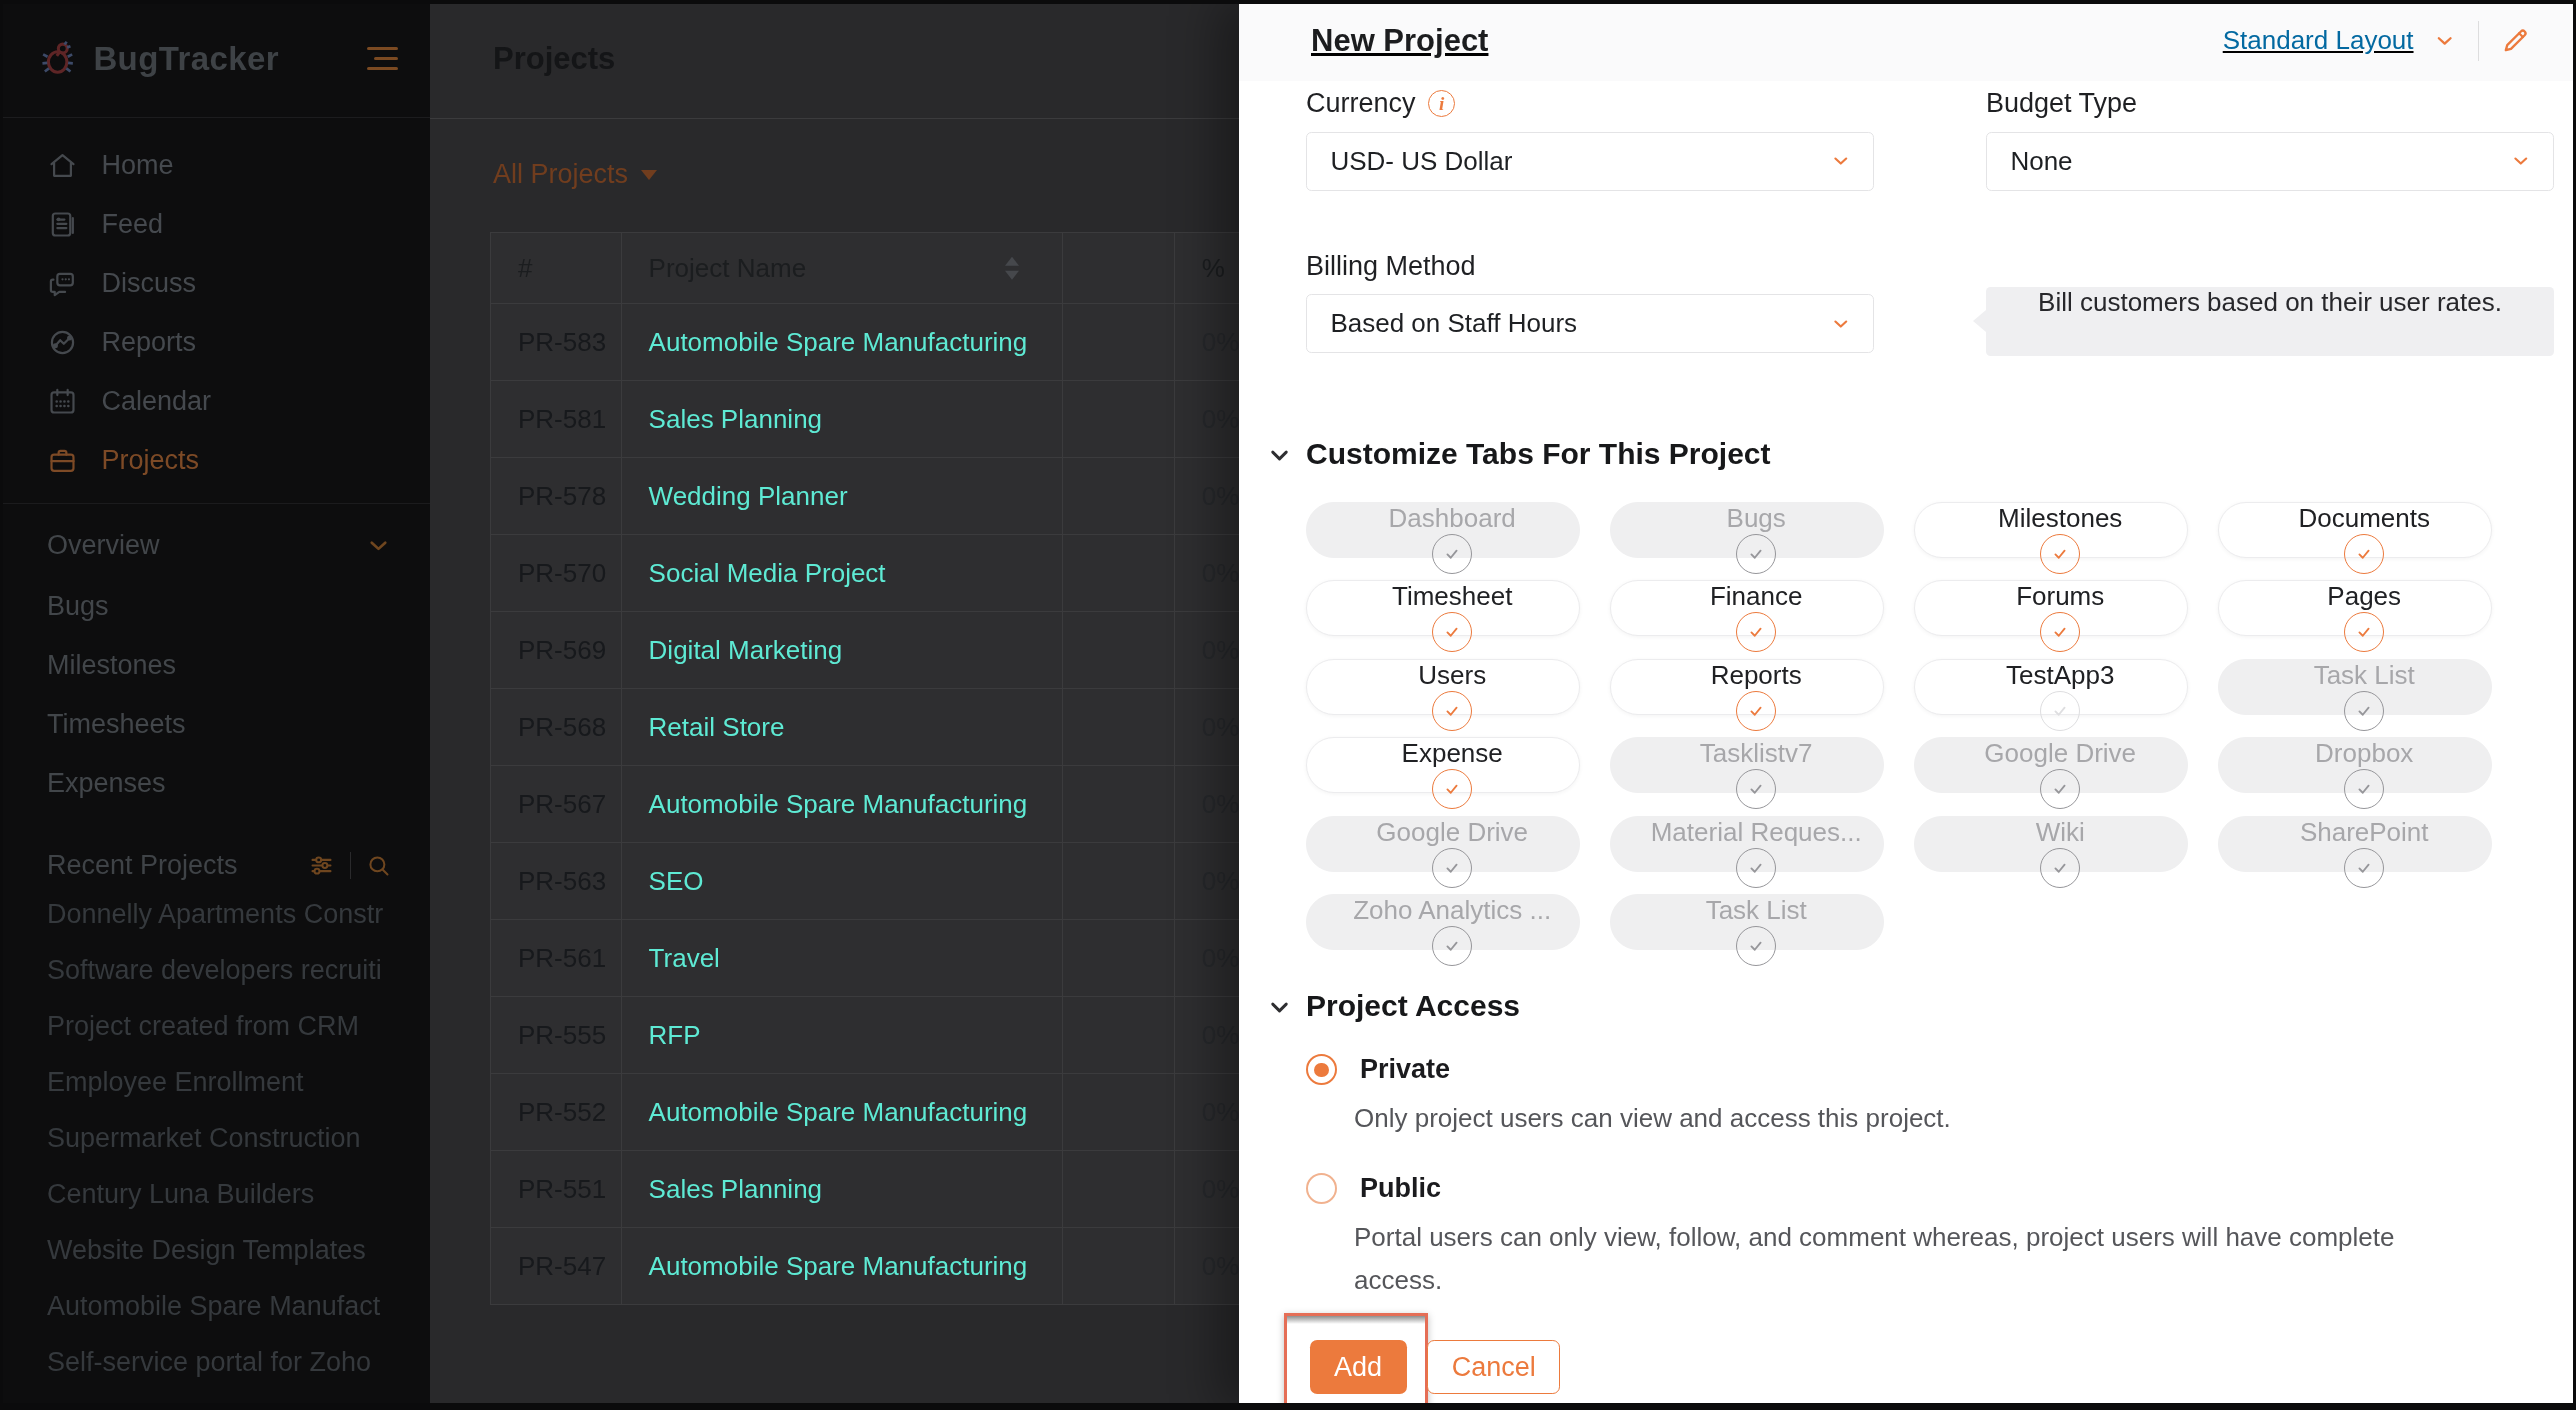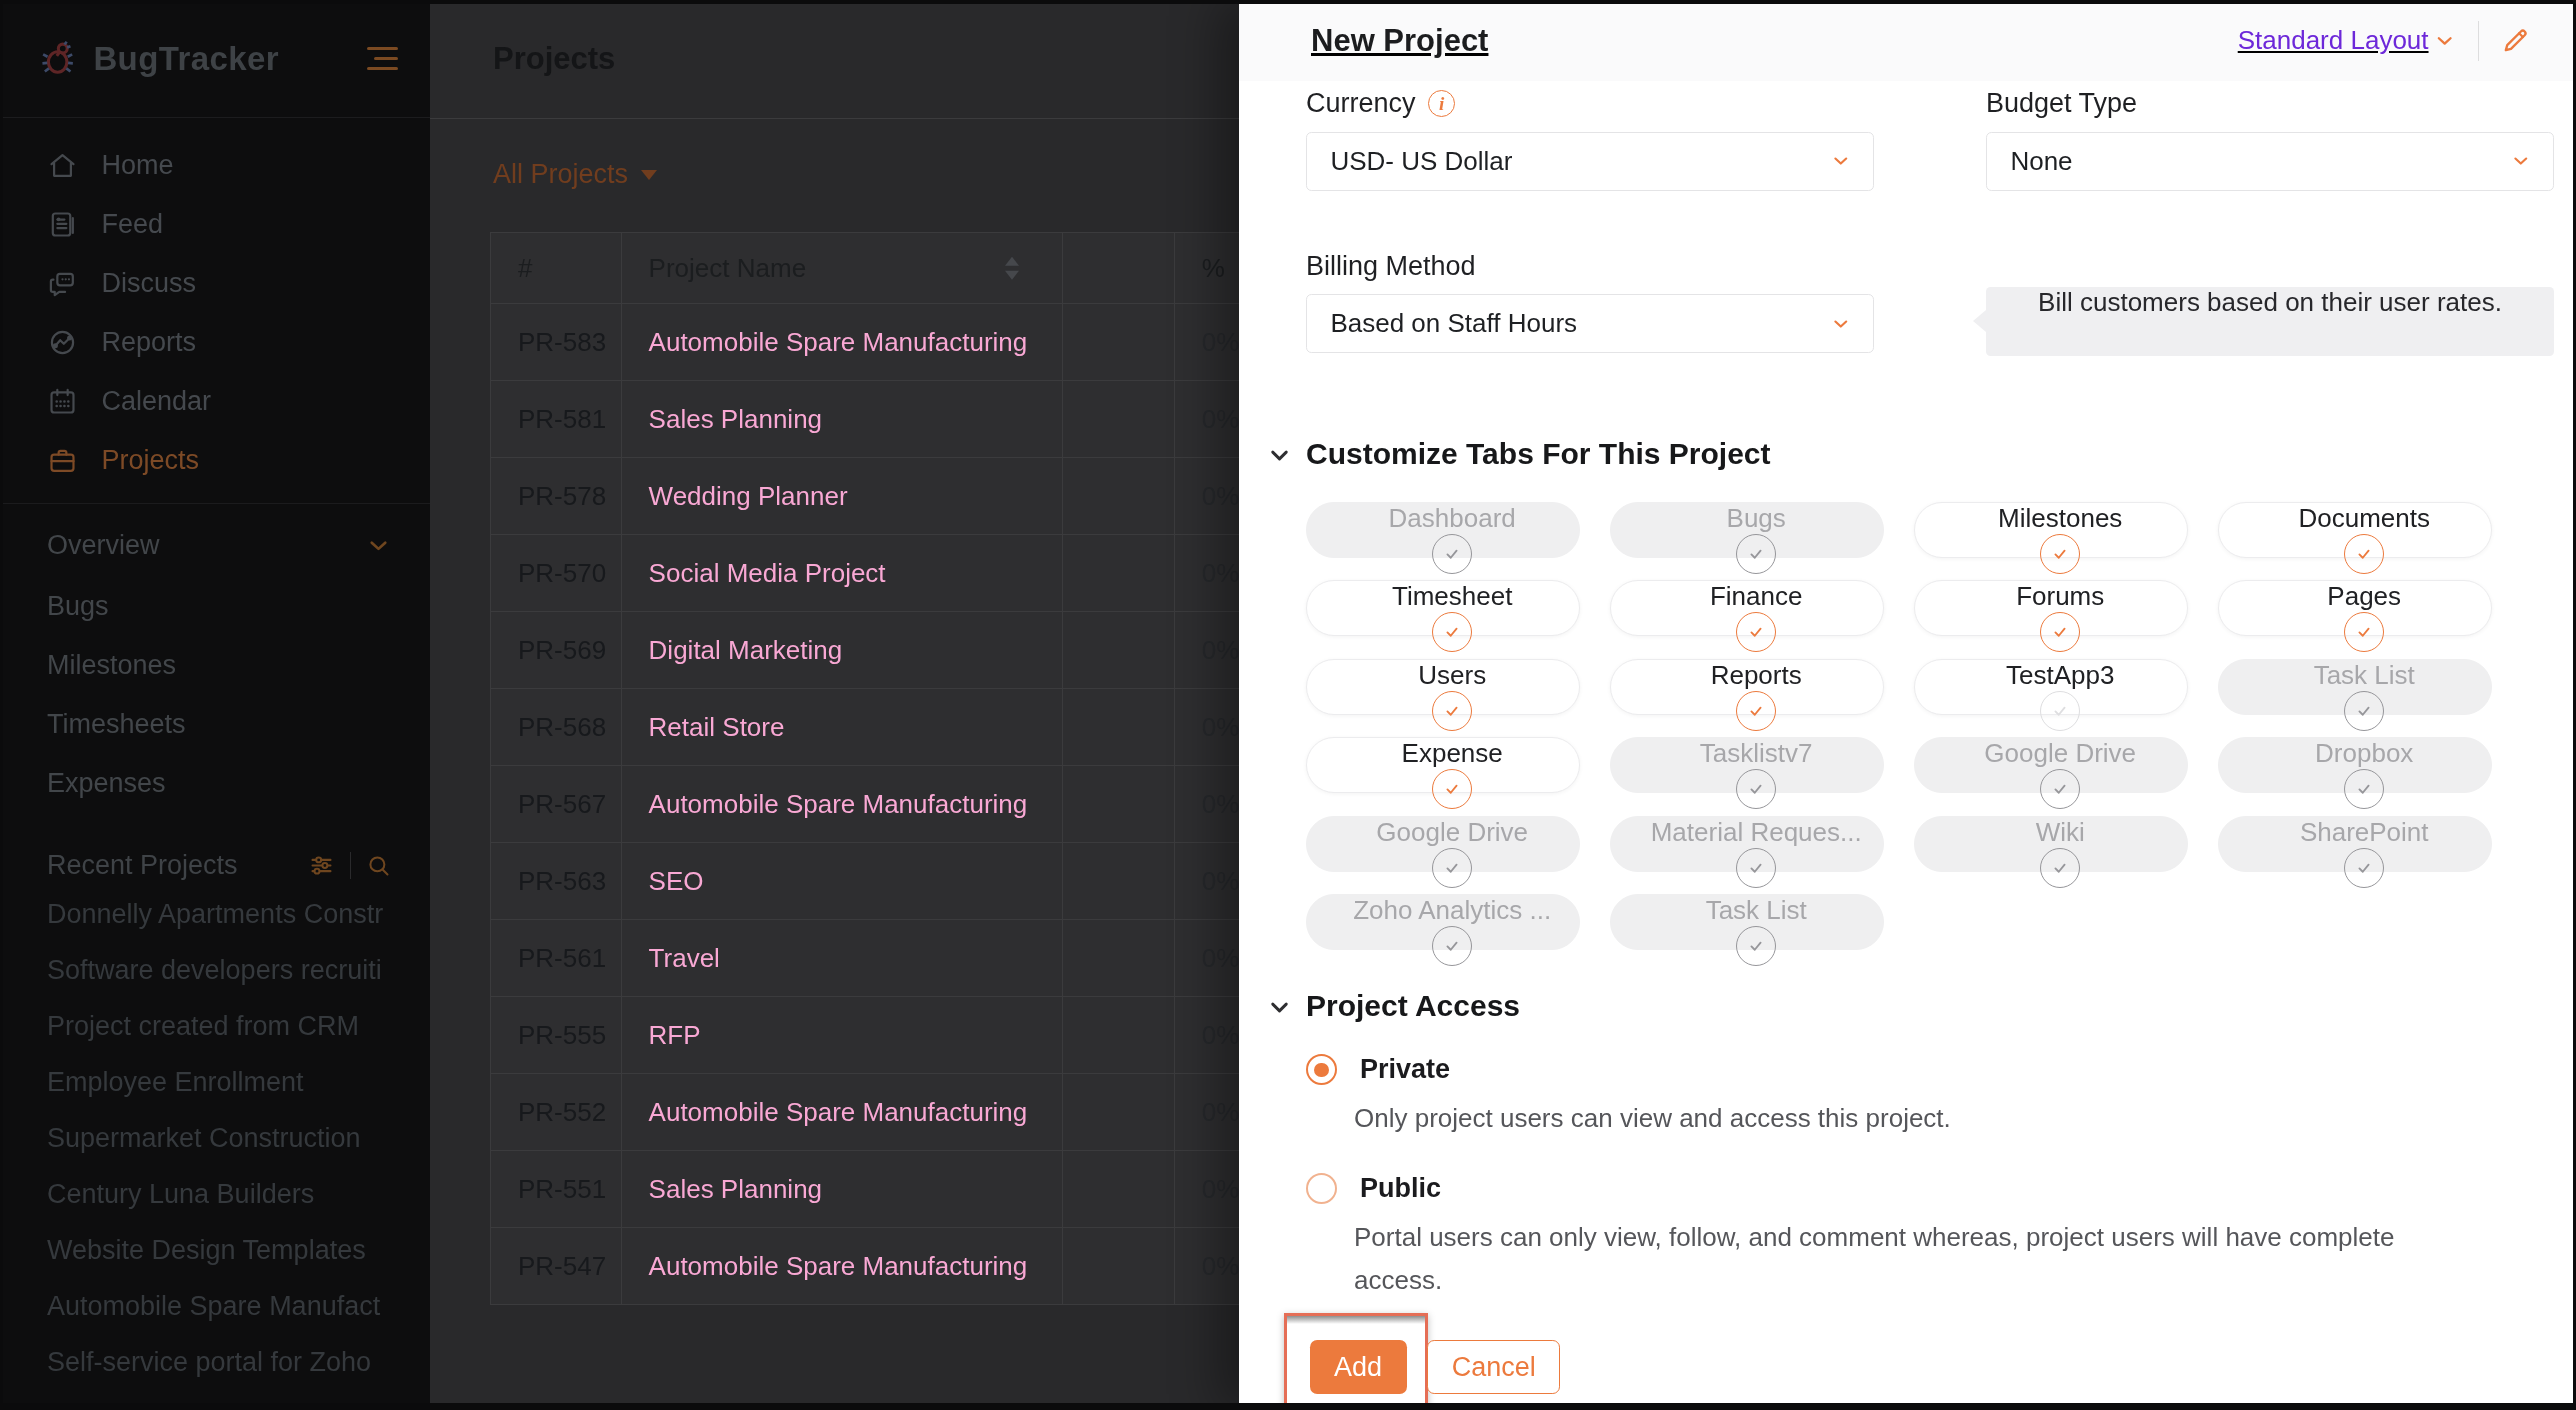--- a/index.html
+++ b/index.html
@@ -34,33 +34,33 @@
   .main{position:absolute;left:430px;top:0;width:809px;height:1410px;background:#29292b;overflow:hidden;}
   .main-top{height:118px;border-bottom:0.9px solid #3b3b3d;display:flex;align-items:center;padding:0 0 0 63px;}
   .main-title{font-size:31px;font-weight:600;color:#141517;}
   .filter{margin:40px 0 0 63px;display:inline-flex;align-items:center;gap:12.6px;color:#713d1e;font-size:27px;cursor:pointer;}
   .filter .caret{width:0;height:0;border-left:8px solid transparent;border-right:8px solid transparent;border-top:10px solid #713d1e;}
   table.grid{position:absolute;left:60px;top:232px;width:989px;border-collapse:collapse;background:#2e2e30;}
   table.grid th,table.grid td{border:0.9px solid #3b3b3d;font-weight:400;text-align:left;}
   table.grid th{height:70px;font-size:26px;color:#1b1d1f;padding:0 0 0 27px;}
   table.grid td{height:76px;font-size:26px;padding:0 0 0 27px;}
   .c-id{width:113px;}.c-name{width:458px;position:relative;}.c-blank{width:99px;}.c-pct{width:319px;}
-  td.c-id{color:#17191c;}td.c-name{color:#f9a8d4;}td.c-pct{color:#26282b;padding-left:31px;}
+  td.c-id{color:#17191c;}td.c-name{color:#5eead4;}td.c-pct{color:#26282b;padding-left:31px;}
   th.c-pct{padding-left:40px;color:#202225;}
   .sort{position:absolute;right:43px;top:50%;transform:translateY(-50%);display:flex;flex-direction:column;gap:4.5px;cursor:pointer;}
   .sort b{width:0;height:0;border-left:7.2px solid transparent;border-right:7.2px solid transparent;display:block;}
   .sort b.up{border-bottom:9px solid #46484c;}
   .sort b.dn{border-top:9px solid #46484c;}
 
   
   .panel{position:absolute;left:1239px;top:0;width:1337px;height:1410px;background:#fff;
          box-shadow:-21.6px 0 45px rgba(0,0,0,.35);}
   .p-head{height:81px;background:#fafafb;display:flex;align-items:center;padding:0 45px 0 72px;text-decoration:underline;}
   .p-title{font-size:31px;font-weight:600;color:#1c1d1f;flex:1;}
-  .layout-sel{display:flex;align-items:center;gap:4px;color:#6d28d9;font-size:26px;cursor:pointer;}
+  .layout-sel{display:flex;align-items:center;gap:19px;color:#0369a1;font-size:26px;cursor:pointer;}
   .p-head .vbar{width:0.9px;height:40px;background:#ddddde;margin:0 21.6px;}
   .pencil{cursor:pointer;display:flex;}
   .p-body{padding:7.2px 58px 0 67px;}
   .row2{display:grid;grid-template-columns:568px 568px;column-gap:112px;}
   .f-label{font-size:27px;color:#1f2023;height:31px;display:flex;align-items:center;gap:12.6px;margin-bottom:12.6px;}
   .info-dot{width:27px;height:27px;border:1.8px solid #ec7a3d;border-radius:50%;display:flex;align-items:center;
             justify-content:center;color:#ec7a3d;font-size:19px;font-style:italic;font-weight:700;
             font-family:"Liberation Serif",serif;box-sizing:border-box;}
   .select{height:59px;border:0.9px solid #e4e4e6;border-radius:5.4px;display:flex;align-items:center;
           justify-content:space-between;padding:0 21.6px 0 23.4px;font-size:26px;color:#1e2023;cursor:pointer;

